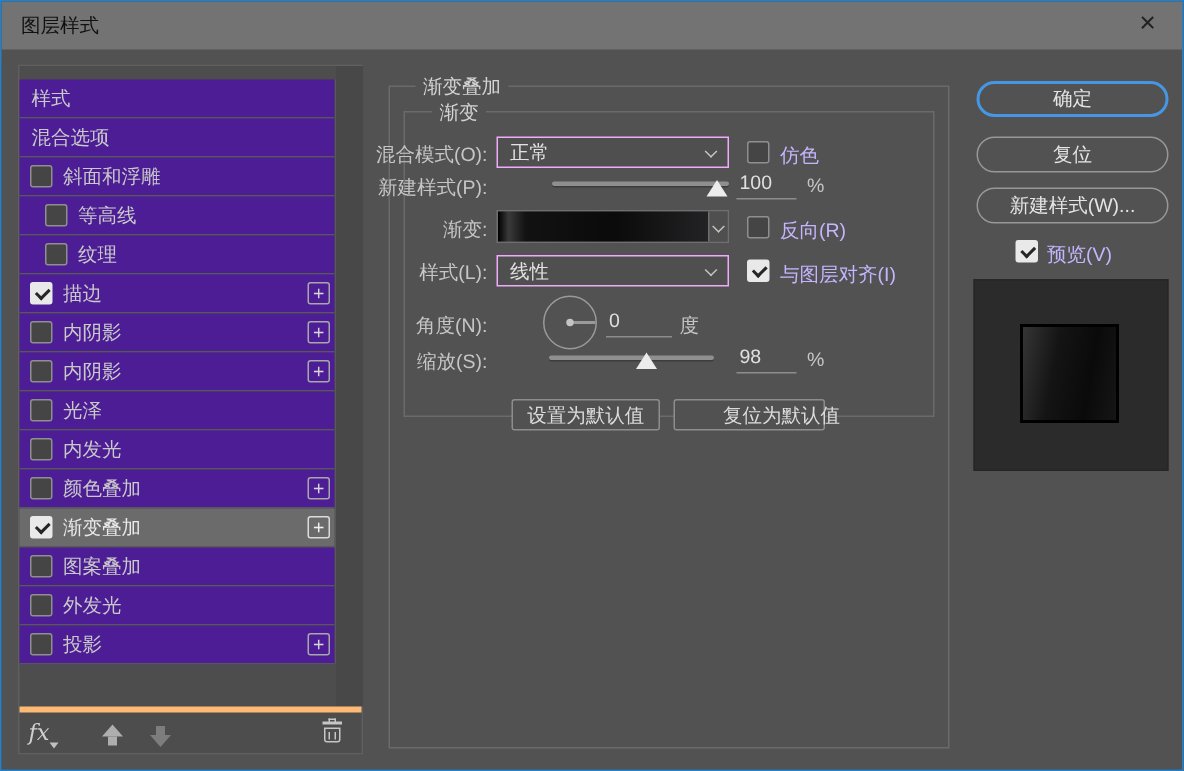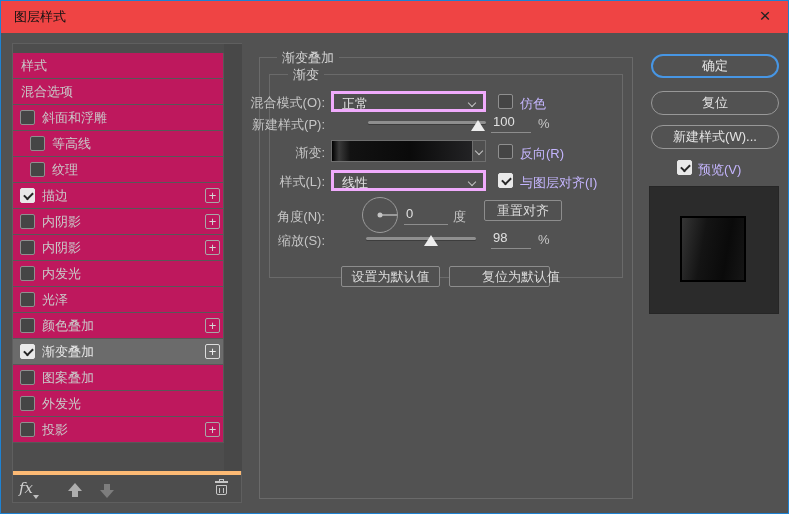--- a/index.html
+++ b/index.html
@@ -6,32 +6,32 @@
   body {
     font-family:"Liberation Sans","DejaVu Sans",sans-serif;
     background:#777;
     -webkit-font-smoothing:antialiased;
   }
   .window {
     position:relative; width:789px; height:514px;
     background:#525252; border:1px solid #1e82d2; overflow:hidden;
   }
   
-  .titlebar { position:absolute; left:0; top:0; right:0; height:40px; background:#ef4444; }
+  .titlebar { position:absolute; left:0; top:0; right:0; height:40px; background:#737373; }
   .title { position:absolute; left:13px; top:0; line-height:32px; font-size:13px; color:#111; }
   .close-btn { position:absolute; right:0; top:0; width:46px; height:32px; text-align:center;
                line-height:30px; font-size:19px; color:#222; cursor:pointer; }
   .dialog-bg { position:absolute; left:0; top:32px; right:0; bottom:0; background:#525252; }
 
   
   .styles-panel { position:absolute; left:11px; top:42px; width:230px; height:460px;
                   background:#4d4d4d; border:1px solid #5f5f5f; }
   .rows { position:absolute; left:0; top:9px; width:211px; border-right:1px solid #585858; }
   .gutter { position:absolute; left:211px; top:0; width:18px; height:427px; background:#484848; }
-  .srow { position:relative; height:26px; border-bottom:1px solid #585858; background:#be185d; cursor:pointer; }
+  .srow { position:relative; height:26px; border-bottom:1px solid #585858; background:#4c1d95; cursor:pointer; }
   .srow.selected { background:#6b6b6b; }
   .srow .lbl { position:absolute; left:8px; top:50%; transform:translateY(-50%);
                font-size:13px; color:#c9c9c9; white-space:nowrap; }
   .srow.selected .lbl { color:#e8e8e8; }
   .srow.has-cb .lbl { left:29px; }
   .srow.indent .lbl { left:39px; }
   .cbx { position:absolute; left:7px; top:5px; width:15px; height:15px;
          background:#454545; border:1px solid #8f8f8f; border-radius:2px; cursor:pointer; }
   .srow.indent .cbx { left:17px; }
   .cbx.checked { background:#e9e9e9; border-color:#e9e9e9; }
@@ -68,21 +68,21 @@
   .outer-box { left:258px; top:56px; width:374px; height:442px; }
   .inner-box { left:268px; top:73px; width:354px; height:204px; }
   .legend { position:absolute; top:-9px; background:#525252; padding:0 5px;
             font-size:13px; color:#d4d4d4; white-space:nowrap; }
   .legend.outer { left:17px; }
   .legend.inner { left:18px; }
 
   .flabel { position:absolute; width:82px; left:242px; text-align:right;
             font-size:13px; color:#c6c6c6; white-space:nowrap; }
   .combo { position:absolute; left:330px; width:155px; height:21px; background:#4f4f4f;
-           border:3px solid #f0abfc; cursor:pointer;padding-left:36px; }
+           border:1px solid #f0abfc; cursor:pointer;padding-left:36px; }
   .combo .val { position:absolute; left:8px; top:0; line-height:19px; font-size:13px; color:#e2e2e2; }
   .chev { position:absolute; right:8px; top:6px; width:6px; height:6px;
           border-right:1.5px solid #c4c4c4; border-bottom:1.5px solid #c4c4c4; transform:rotate(45deg); }
   .ckrow-box { position:absolute; left:497px; width:15px; height:15px; background:#454545;
                border:1px solid #8f8f8f; border-radius:2px; cursor:pointer; }
   .ckrow-box.checked { background:#e9e9e9; border-color:#e9e9e9; }
   .ckrow-box.checked::after { content:""; position:absolute; left:3px; top:3px; width:7px; height:4px;
                border-left:2px solid #262626; border-bottom:2px solid #262626; transform:rotate(-45deg); }
   .ckrow-lbl { position:absolute; left:519px; font-size:13px; color:#c4b5fd; white-space:nowrap; }
 
@@ -175,26 +175,26 @@
       </div>
 
       <div class="srow has-cb">
         <span class="cbx"></span>
         <span class="lbl">内阴影</span>
         <span class="plus"><span>+</span></span>
       </div>
 
       <div class="srow has-cb">
         <span class="cbx"></span>
+        <span class="lbl">光泽</span>
+      </div>
+
+      <div class="srow has-cb">
+        <span class="cbx"></span>
         <span class="lbl">内发光</span>
-      </div>
-
-      <div class="srow has-cb">
-        <span class="cbx"></span>
-        <span class="lbl">光泽</span>
       </div>
 
       <div class="srow has-cb">
         <span class="cbx"></span>
         <span class="lbl">颜色叠加</span>
         <span class="plus"><span>+</span></span>
       </div>
 
       <div class="srow has-cb selected">
         <span class="cbx checked"></span>
@@ -281,21 +281,20 @@
   <span class="ckrow-box checked" style="top:172px;"></span>
   <span class="ckrow-lbl" style="top:173px;">与图层对齐(I)</span>
 
   <span class="flabel" style="top:207px;">角度(N):</span>
   <div class="dial">
     <span class="needle"></span>
     <span class="dot"></span>
   </div>
   <span class="vfield" style="left:403px; top:205px; width:44px;">0</span>
   <span class="vunit" style="left:452px; top:207px;">度</span>
-  <div class="pbtn" style="left:483px; top:199px; width:78px;">重置对齐</div>
 
   <span class="flabel" style="top:231px;">缩放(S):</span>
   <div class="track" style="left:365px; top:236px; width:110px;"></div>
   <div class="thumb" style="left:423px; top:234px;"></div>
   <span class="vfield" style="left:490px; top:229px;">98</span>
   <span class="vunit" style="left:537px; top:231px;">%</span>
 
   <div class="pbtn" style="left:340px; top:265px; width:99px;">设置为默认值</div>
   <div class="pbtn" style="left:448px; top:265px; width:101px;padding-left:32px;">复位为默认值</div>
 

